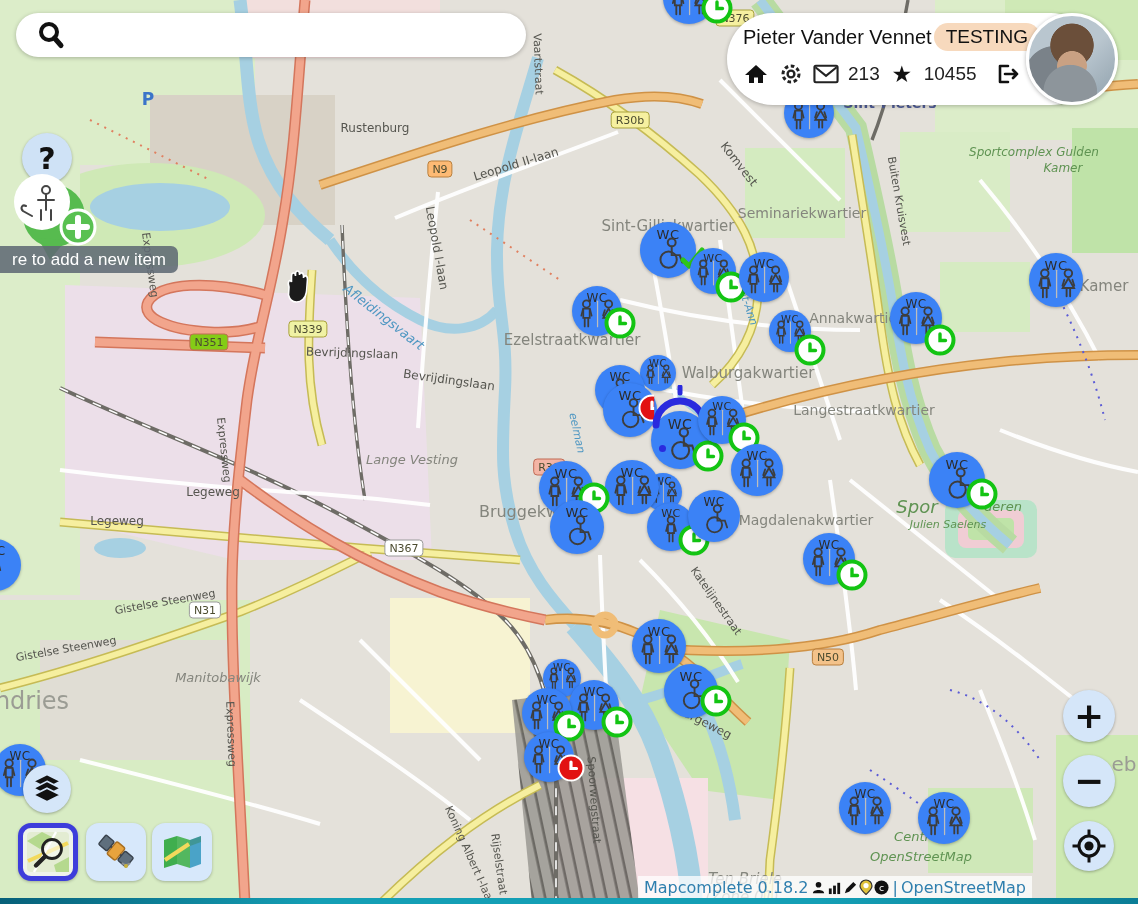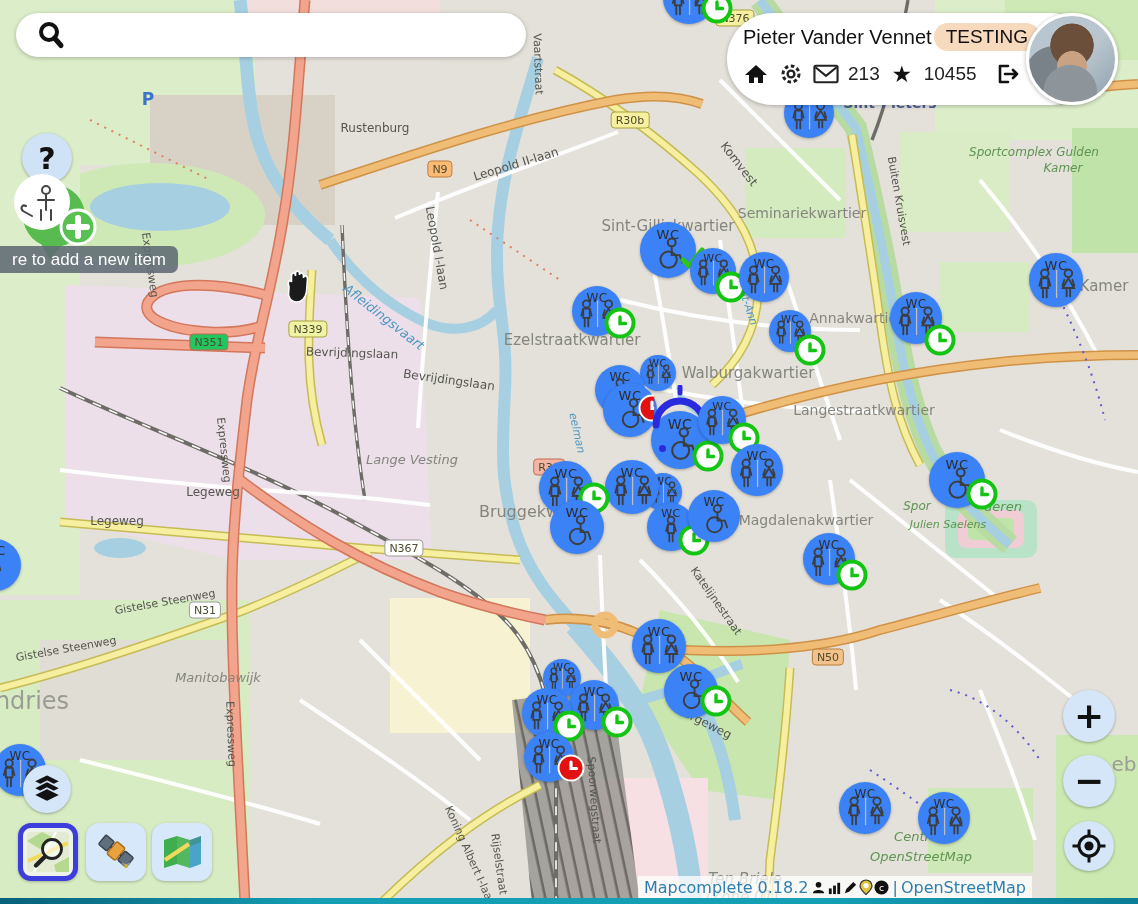--- a/index.html
+++ b/index.html
@@ -239,21 +239,21 @@
       <span class="map-label lbl-place" style="left: 519px; top: 511px; font-size: 16px;">Bruggekw</span>
       <span class="map-label lbl-street" style="left: 213px; top: 492px; font-size: 12px;">Legeweg</span>
       <span class="map-label lbl-street" style="left: 117px; top: 521px; font-size: 12px;">Legeweg</span>
       <span class="map-label lbl-place lbl-italic" style="left: 218px; top: 677px; font-size: 13px;">Manitobawijk</span>
       <span class="map-label lbl-bigplace" style="left: 32px; top: 701px; font-size: 24px;">ndries</span>
       <span class="map-label lbl-bigplace" style="left: 1124px; top: 764px; font-size: 20px;">eb</span>
       <span class="map-label lbl-place lbl-italic" style="left: 745px; top: 879px; font-size: 15px;">Ten Briele</span>
       <span class="map-label lbl-place lbl-italic" style="left: 742px; top: 897px; font-size: 15px;">(Zone 01)</span>
       <span class="map-label lbl-green" style="left: 1034px; top: 152px; font-size: 12px;">Sportcomplex Gulden</span>
       <span class="map-label lbl-green" style="left: 1063px; top: 168px; font-size: 12px;">Kamer</span>
-      <span class="map-label lbl-green" style="left: 917px; top: 506px; font-size: 12px;">Spor</span>
+      <span class="map-label lbl-green" style="left: 917px; top: 506px; font-size: 18px;">Spor</span>
       <span class="map-label lbl-green" style="left: 1003px; top: 506px; font-size: 13px;">deren</span>
       <span class="map-label lbl-green" style="left: 948px; top: 524px; font-size: 11px;">Julien Saelens</span>
       <span class="map-label lbl-green" style="left: 912px; top: 836px; font-size: 13px;">Centr</span>
       <span class="map-label lbl-green" style="left: 921px; top: 856px; font-size: 13px;">OpenStreetMap</span>
       <span class="map-label lbl-water" style="left: 384px; top: 317px; font-size: 13px; transform: translate(-50%, -50%) rotate(38deg);">Afleidingsvaart</span>
       <span class="map-label lbl-water" style="left: 748px; top: 306px; font-size: 11px; transform: translate(-50%, -50%) rotate(72deg);">int-Ann</span>
       <span class="map-label lbl-water" style="left: 577px; top: 433px; font-size: 11px; transform: translate(-50%, -50%) rotate(78deg);">eelman</span>
       <span class="map-label lbl-street" style="left: 538px; top: 64px; font-size: 11px; transform: translate(-50%, -50%) rotate(88deg);">Vaartstraat</span>
       <span class="map-label lbl-street" style="left: 739px; top: 164px; font-size: 12px; transform: translate(-50%, -50%) rotate(52deg);">Komvest</span>
       <span class="map-label lbl-street" style="left: 516px; top: 164px; font-size: 12px; transform: translate(-50%, -50%) rotate(-17deg);">Leopold II-laan</span>
@@ -268,21 +268,21 @@
       <span class="map-label lbl-street" style="left: 594px; top: 800px; font-size: 11px; transform: translate(-50%, -50%) rotate(86deg);">Spoorwegstraat</span>
       <span class="map-label lbl-street" style="left: 716px; top: 601px; font-size: 11px; transform: translate(-50%, -50%) rotate(55deg);">Katelijnestraat</span>
       <span class="map-label lbl-street" style="left: 470px; top: 856px; font-size: 11px; transform: translate(-50%, -50%) rotate(66deg);">Koning Albert I-laan</span>
       <span class="map-label lbl-street" style="left: 499px; top: 864px; font-size: 11px; transform: translate(-50%, -50%) rotate(82deg);">Rijselstraat</span>
       <span class="map-label lbl-street" style="left: 899px; top: 201px; font-size: 11px; transform: translate(-50%, -50%) rotate(80deg);">Buiten Kruisvest</span>
       <span class="map-label lbl-street" style="left: 704px; top: 722px; font-size: 12px; transform: translate(-50%, -50%) rotate(27deg);">Bargeweg</span>
       <span class="road-badge" style="left: 440px; top: 153px; background: #fdba74; border-color: rgb(185, 127, 60); margin-top: 16px;">N9</span>
       <span class="road-badge" style="left: 630px; top: 120px; background: rgb(246, 240, 160); border-color: rgb(168, 162, 60);">R30b</span>
       <span class="road-badge" style="left: 735px; top: 18px; background: rgb(246, 240, 160); border-color: rgb(168, 162, 60);">N376</span>
       <span class="road-badge" style="left: 308px; top: 329px; background: rgb(240, 242, 164); border-color: rgb(168, 162, 60);">N339</span>
-      <span class="road-badge" style="left: 209px; top: 342px; background: #22c55e; border-color: rgb(192, 107, 85);">N351</span>
+      <span class="road-badge" style="left: 209px; top: 342px; background: #84cc16; border-color: rgb(192, 107, 85);">N351</span>
       <span class="road-badge" style="left: 404px; top: 548px; background: rgb(255, 255, 255); border-color: rgb(154, 154, 154);">N367</span>
       <span class="road-badge" style="left: 205px; top: 610px; background: rgb(255, 255, 255); border-color: rgb(154, 154, 154);">N31</span>
       <span class="road-badge" style="left: 828px; top: 657px; background: rgb(243, 194, 138); border-color: rgb(185, 127, 60);">N50</span>
       <span class="road-badge" style="left: 549px; top: 467px; background: rgb(244, 181, 165); border-color: rgb(192, 107, 85);">R30</span>
     </div>
   <div id="markers">
       <div class="marker" style="left: 663px; top: -28px; height: 52px; width: 52px;">
         <span class="mic"><svg width="39" height="32" viewBox="-17 -14 34 28">
             <g stroke="#3d3d3d" fill="none" stroke-width="1.6" stroke-linecap="round">
               <g transform="translate(-9.5,0)">

